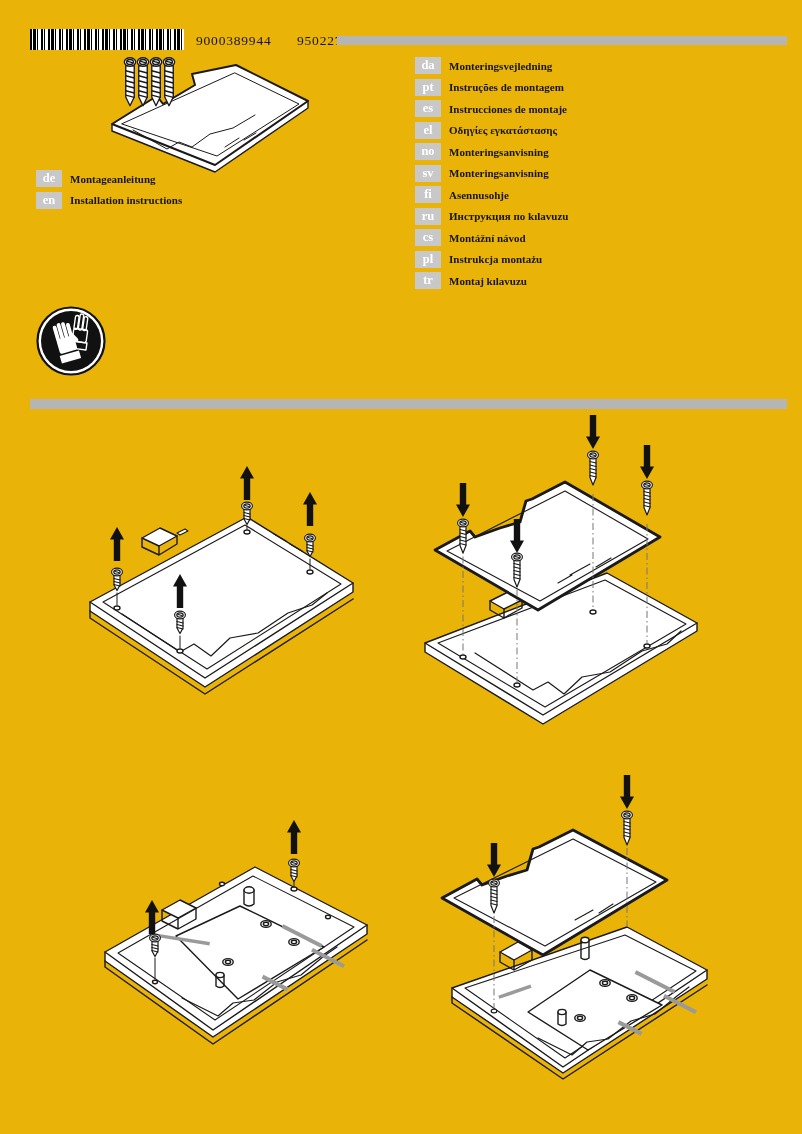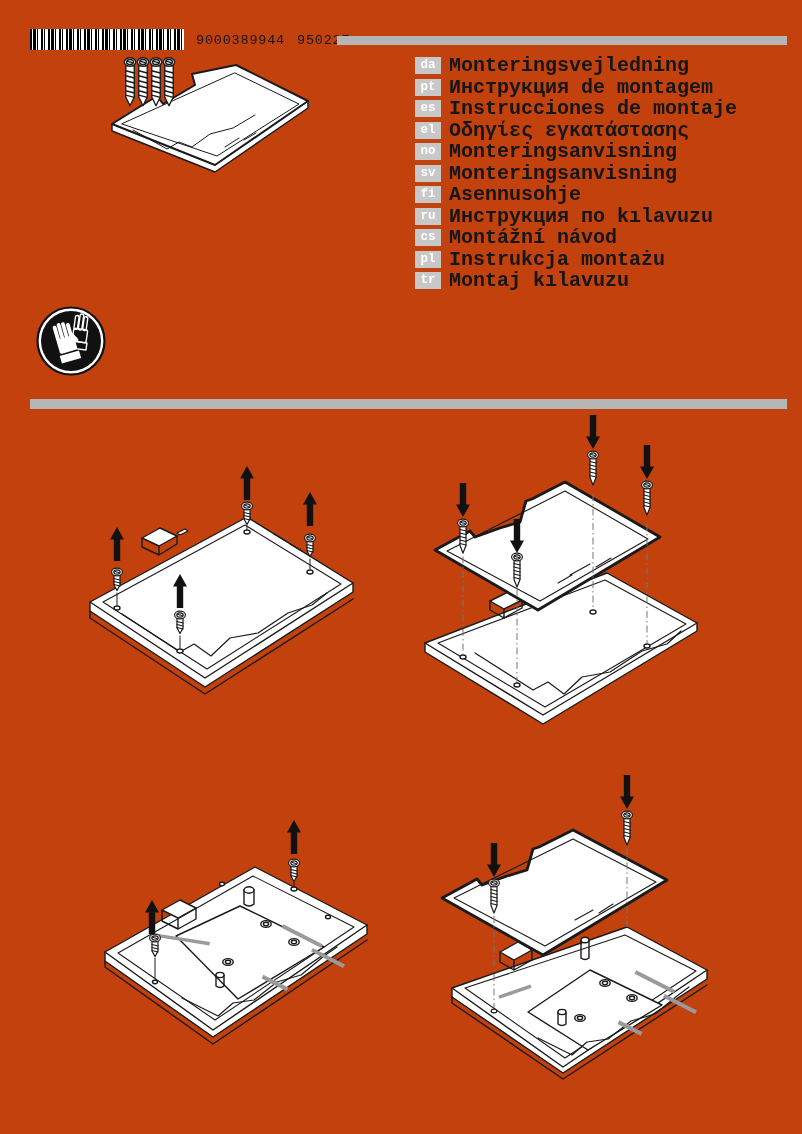--- a/index.html
+++ b/index.html
@@ -1,18 +1,18 @@
 <!DOCTYPE html>
 <html><head>
 <meta charset="utf-8">
 <style>
   html,body{margin:0;padding:0;background:#e8e8e8;}
   .page{
-    position:relative;width:802px;height:1134px;margin:0 auto;background:#c2410c;
-    font-family:Liberation Mono, monospace;color:#161616;overflow:hidden;
+    position:relative;width:802px;height:1134px;margin:0 auto;background:#eab308;
+    font-family:Liberation Serif, serif;color:#161616;overflow:hidden;
   }
   .bar{position:absolute;background:#b5b5b5;}
   #topbar{left:337px;top:36px;width:450px;height:9px;}
   #midbar{left:30px;top:399px;width:757px;height:10px;}
   .barcode{
     position:absolute;left:30px;top:29px;width:154px;height:21px;
     background:repeating-linear-gradient(90deg,
       #000 0 2px,#fff 2px 3px,#000 3px 6px,#fff 6px 7px,
       #000 7px 8px,#fff 8px 11px,#000 11px 13px,#fff 13px 14px,
       #000 14px 15px,#fff 15px 18px);
@@ -21,21 +21,21 @@
   #docnum{left:196px;}
   #revnum{left:297px;}
   .lang-col{position:absolute;display:flex;flex-direction:column;gap:4.5px;}
   #langs-left{left:36px;top:170px;}
   #langs-right{left:415px;top:57px;}
   .lang-row{display:flex;align-items:center;height:17px;}
   .lang-code{
     width:26px;height:17px;background:#c8c8c8;color:#ffffff;
     font-weight:bold;font-size:12.5px;text-align:center;line-height:17px;flex:none;
   }
-  .lang-title{margin-left:8px;font-weight:bold;font-size:20px;white-space:nowrap;color:#161616;}
+  .lang-title{margin-left:8px;font-weight:bold;font-size:11px;white-space:nowrap;color:#161616;}
   .fig{position:absolute;}
   svg{display:block;}
 </style>
 </head>
 <body>
 
 <div class="page">
 
   <svg width="0" height="0" style="position:absolute" aria-hidden="true">
     <defs>
@@ -89,30 +89,38 @@
       <path d="M28,78 L62,97 L74,90 L87,95 L105,82 L128,76 L150,63" stroke-width="1"></path>
       <path d="M120,95 L134,86 M139,88 L151,81" stroke-width="1"></path>
     </g>
     <use href="#sym-screw-p" transform="translate(25,10) scale(1.25)"></use>
     <use href="#sym-screw-p" transform="translate(38,10) scale(1.25)"></use>
     <use href="#sym-screw-p" transform="translate(51,10) scale(1.25)"></use>
     <use href="#sym-screw-p" transform="translate(64,10) scale(1.25)"></use>
   </svg>
 
   <div class="lang-col" id="langs-left">
+    <div class="lang-row">
+        <span class="lang-code">de</span>
+        <span class="lang-title">Montageanleitung</span>
+      </div>
+    <div class="lang-row">
+        <span class="lang-code">en</span>
+        <span class="lang-title">Installation instructions</span>
+      </div>
   </div>
 
   <div class="lang-col" id="langs-right">
     <div class="lang-row">
         <span class="lang-code">da</span>
         <span class="lang-title">Monteringsvejledning</span>
       </div>
     <div class="lang-row">
         <span class="lang-code">pt</span>
-        <span class="lang-title">Инструкция de montagem</span>
+        <span class="lang-title">Instruções de montagem</span>
       </div>
     <div class="lang-row">
         <span class="lang-code">es</span>
         <span class="lang-title">Instrucciones de montaje</span>
       </div>
     <div class="lang-row">
         <span class="lang-code">el</span>
         <span class="lang-title">Οδηγίες εγκατάστασης</span>
       </div>
     <div class="lang-row">

